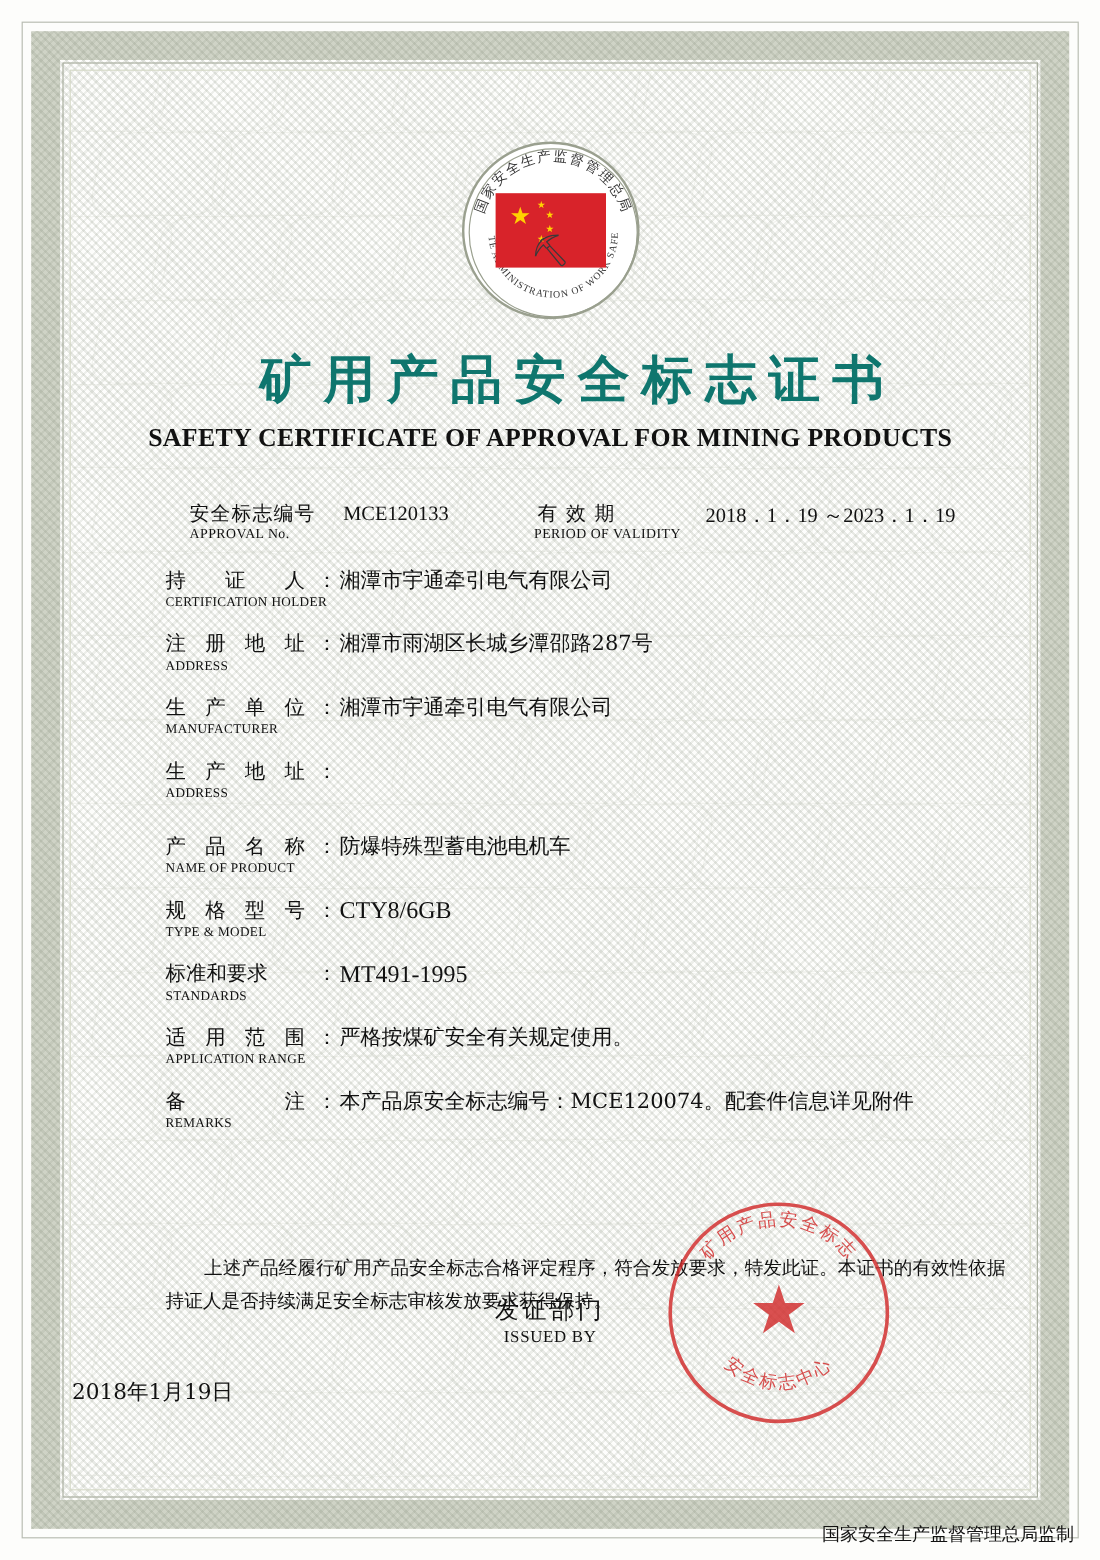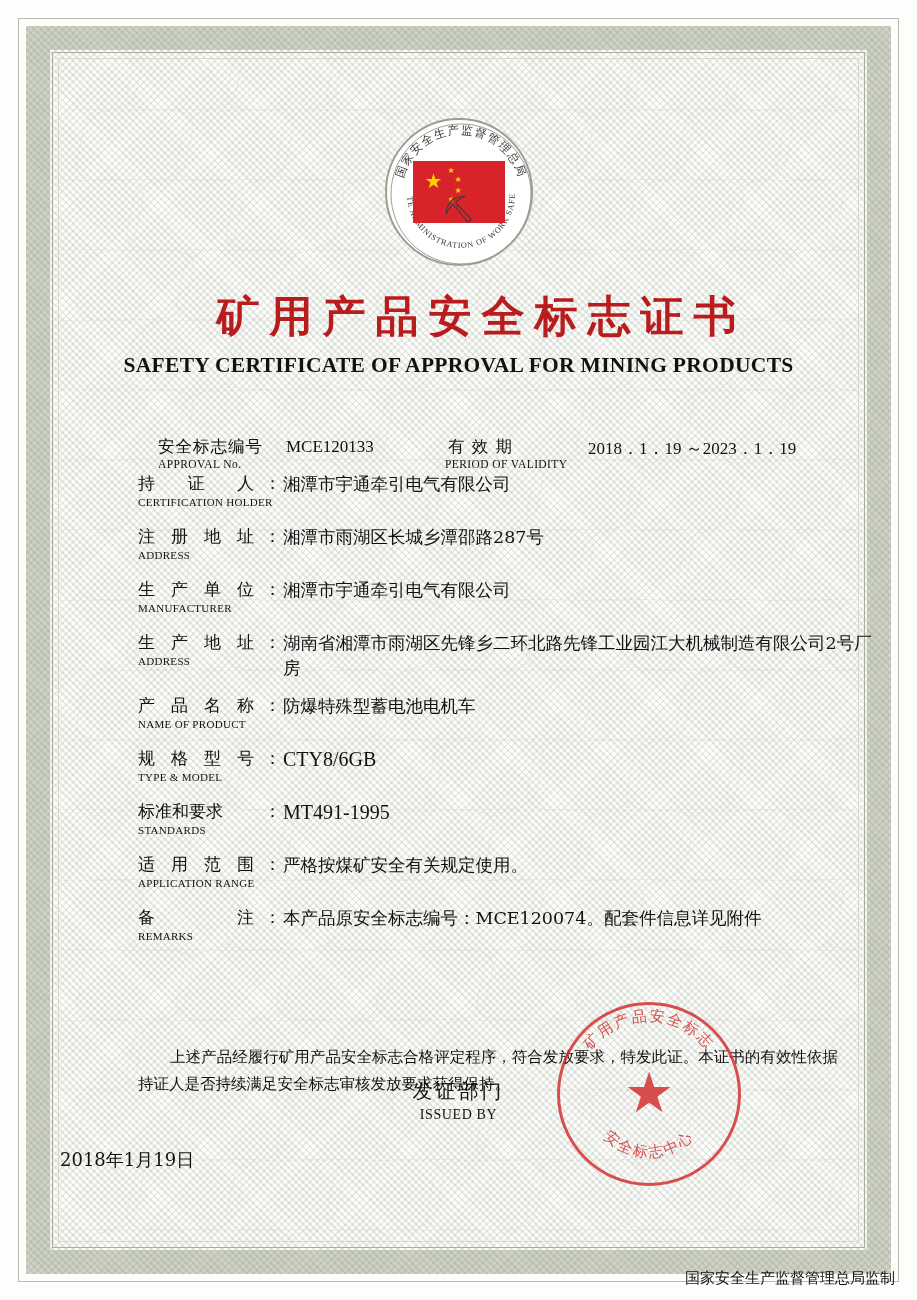--- a/index.html
+++ b/index.html
@@ -134,39 +134,39 @@
 
   
   .title-cn {
     position: absolute;
     left: 0; right: 0; top: 228px;
     text-align: center;
     font-family: "DejaVu Serif", serif;
     font-weight: bold;
     font-size: 43px;
     letter-spacing: 10px;
-    color: #b91c1c;
+    color: #0f766e;
     text-indent: 10px;
     margin-left: 36px;
   }
   .title-en {
     position: absolute;
     left: 0; right: 0; top: 293px;
     text-align: center;
     font-family: "Liberation Serif", serif;
     font-weight: bold;
     font-size: 21.5px;
     letter-spacing: 0.3px;
     color: #111;
   }
 
   
   .row-approval {
     position: absolute;
-    left: 98px; top: 376px;
+    left: 98px; top: 357px;
     width: 700px;
     height: 40px;
   }
   .lbl-cn {
     font-family: "DejaVu Serif", serif;
     font-size: 16.5px;
     color: #111;
     letter-spacing: 1px;
     white-space: nowrap;
   }
@@ -573,21 +573,20 @@
           <div class="label-block">
             <div class="label-cn">
               <span>生</span>
               <span>产</span>
               <span>地</span>
               <span>址</span>
             </div>
             <div class="label-en">ADDRESS</div>
           </div>
           <div class="colon">：</div>
-          <div class="value">湖南省湘潭市雨湖区先锋乡二环北路先锋工业园江大机械制造有限公司2号厂房</div>
         </div>
         <div class="field h1">
           <div class="label-block">
             <div class="label-cn">
               <span>产</span>
               <span>品</span>
               <span>名</span>
               <span>称</span>
             </div>
             <div class="label-en">NAME OF PRODUCT</div>

